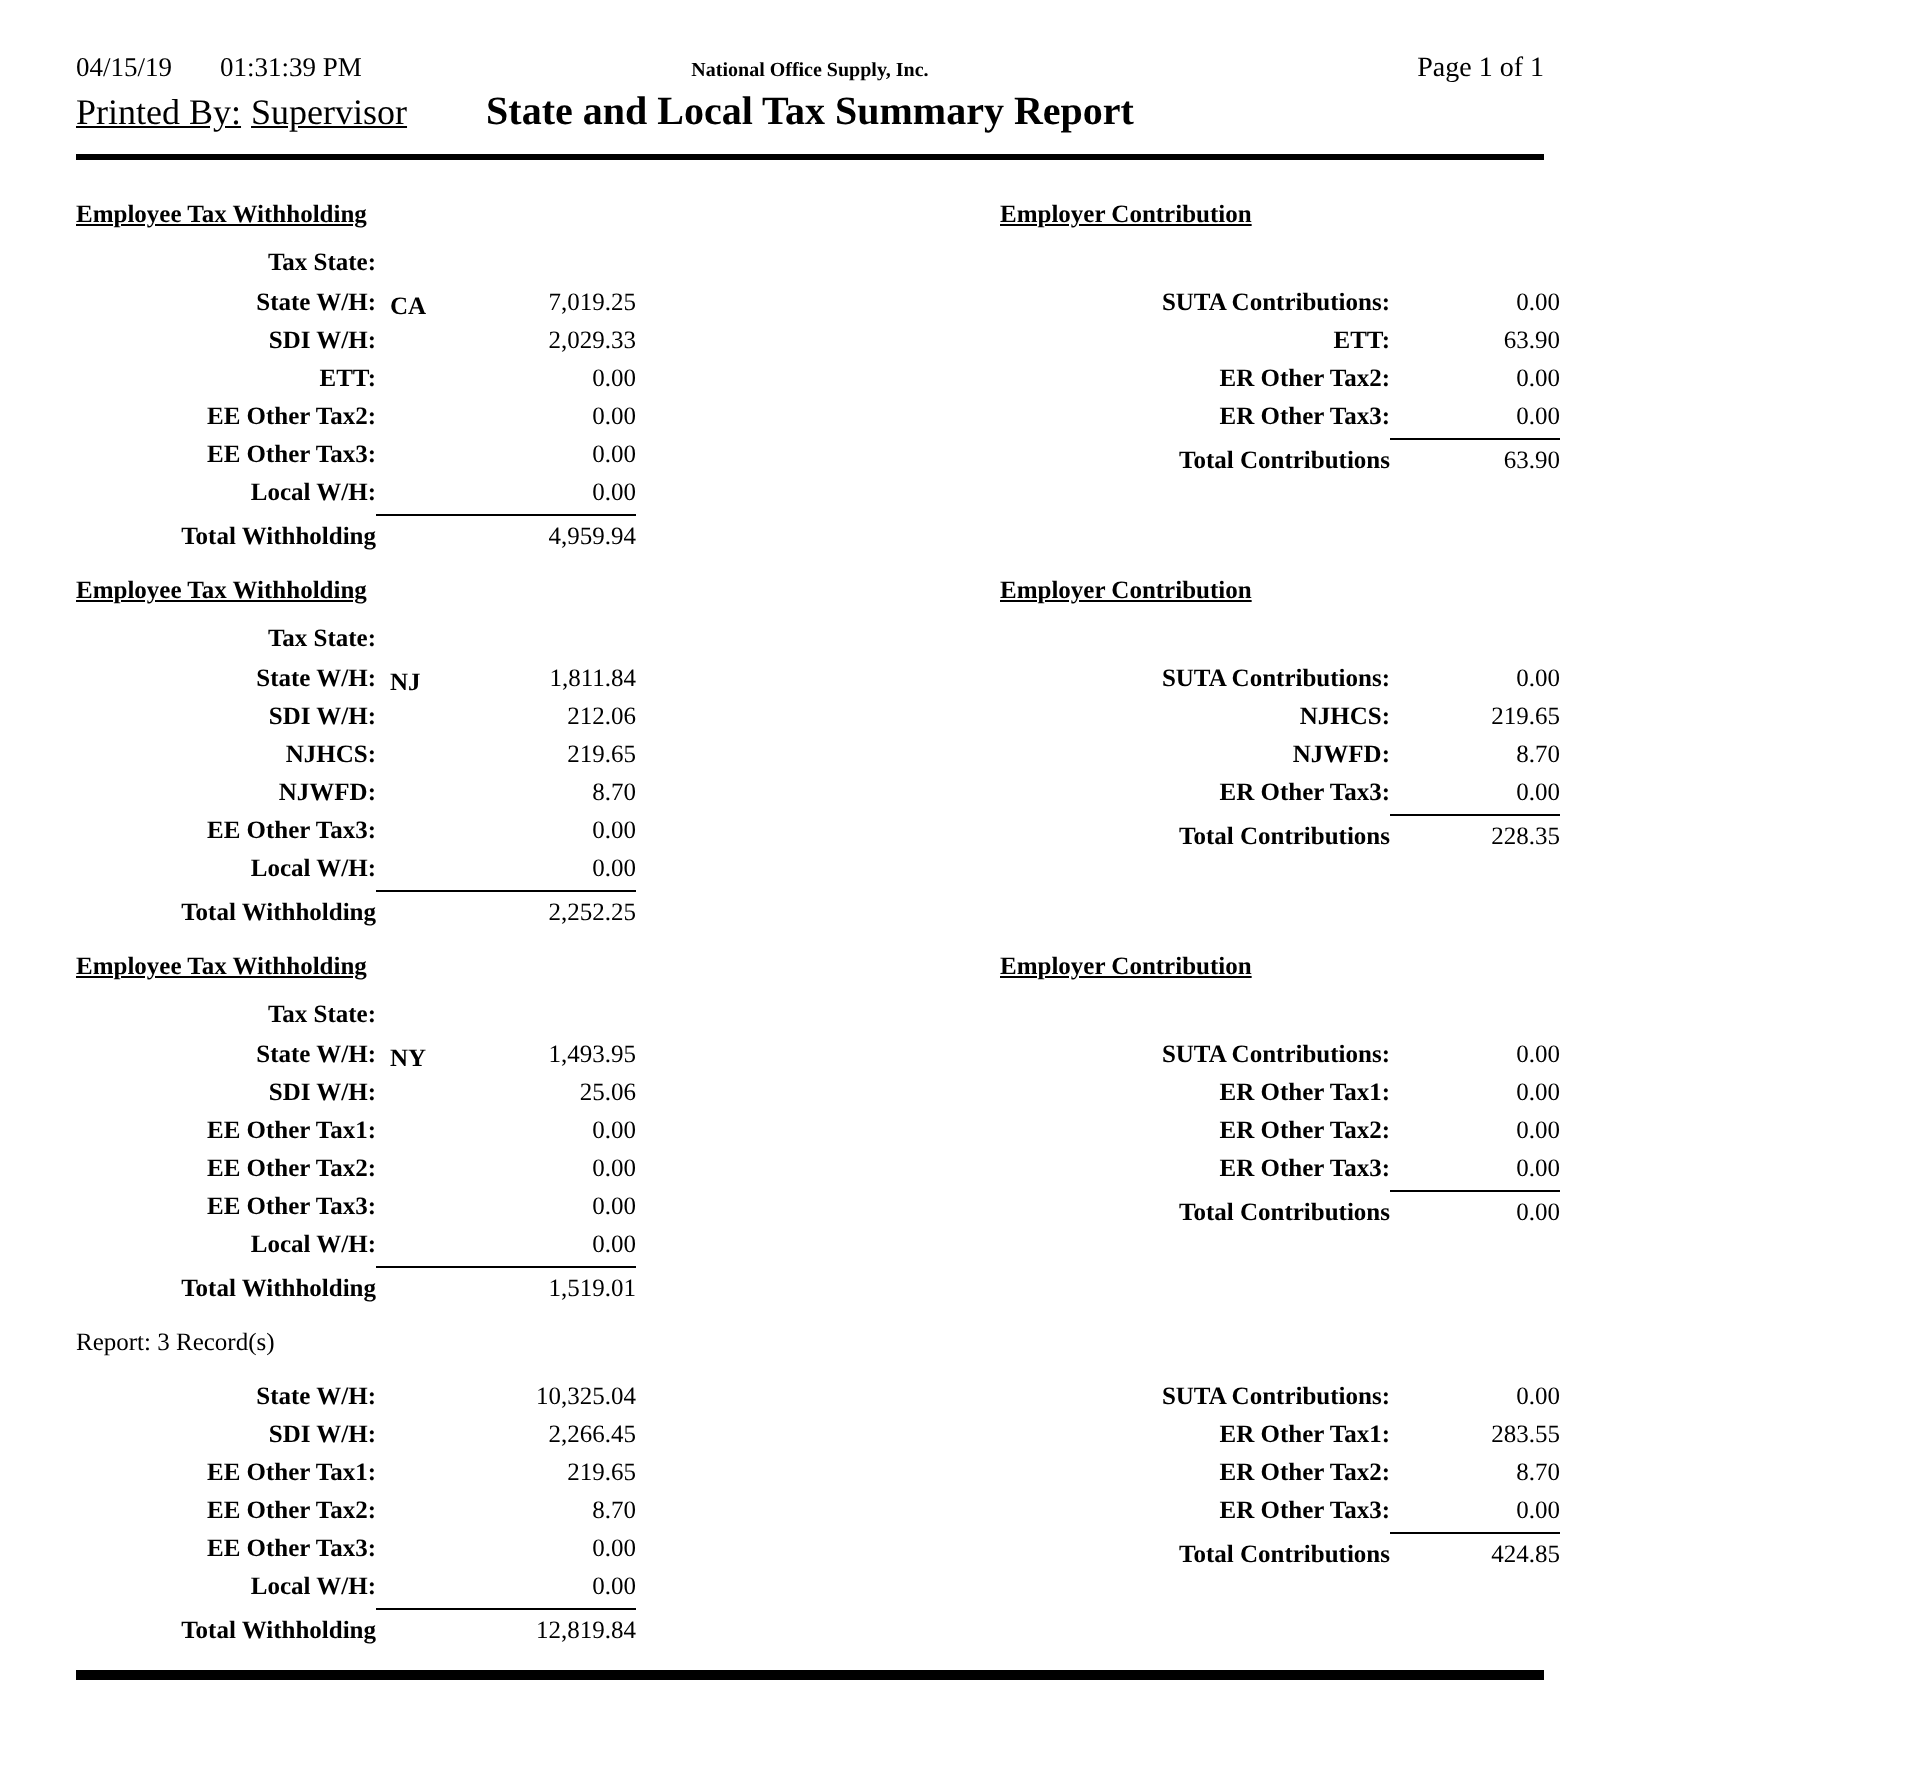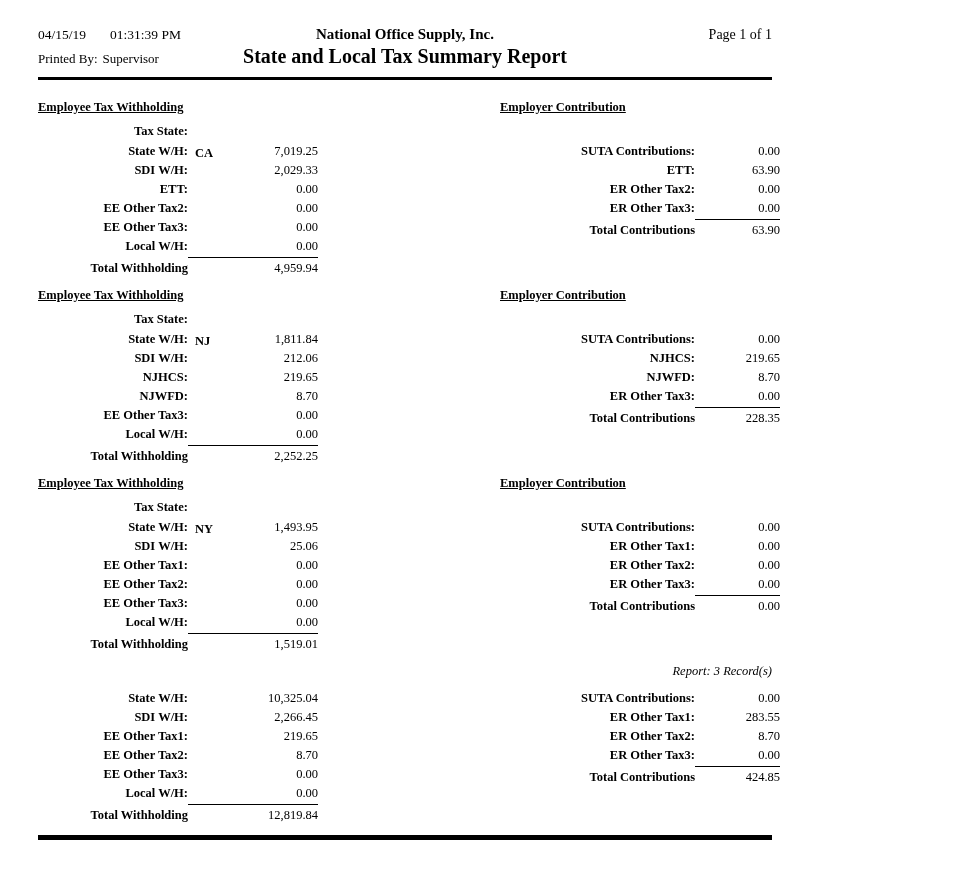--- a/index.html
+++ b/index.html
@@ -13,24 +13,24 @@
     padding: 26px 38px 11px 38px;
     overflow: hidden;
   }
   .header-row {
     display: grid;
     grid-template-columns: 1fr auto 1fr;
     align-items: baseline;
   }
   .hdr-left { font-size: 13.5px; white-space: nowrap; }
   .hdr-time { margin-left: 24px; }
-  .company { font-weight: bold; font-size: 15px; text-align: center; }
+  .company { font-weight: bold; font-size: 10px; text-align: center; }
   .page-num { text-align: right; font-size: 14px; }
   .row2 { margin-top: 2px; }
-  .printed-by { font-size: 13px; white-space: nowrap; }
+  .printed-by { font-size: 18px; white-space: nowrap; text-decoration: underline; }
   .pb-val { margin-left: 5px; }
   .title { font-weight: bold; font-size: 20px; text-align: center; }
   .header-rule { height: 3px; background: #000; margin-top: 9px; }
   #sections { margin-top: 20px; }
   .section { margin-bottom: 12px; }
   .section-headings {
     display: grid;
     grid-template-columns: 462px 1fr;
     margin-bottom: 6px;
   }
@@ -47,21 +47,21 @@
   .row, .tax-state-row { display: flex; height: 19px; align-items: center; }
   .tax-state-row { height: 21px; }
   .row-label { width: 150px; text-align: right; font-weight: bold; font-size: 12.5px; }
   .row-value { width: 130px; text-align: right; font-size: 12.5px; }
   .tax-state-value { margin-left: 7px; font-weight: bold; font-size: 12.5px; margin-top: 44px; }
   .right-col .row-label { width: 195px; }
   .right-col .row-value { width: 85px; }
   .has-state .right-col { padding-top: 21px; }
   .total-row { display: flex; align-items: baseline; margin-top: 1px; }
   .total-value { border-top: 1px solid #000; padding-top: 3px; }
-  .record-note { font-style: italic; font-size: 12.5px; margin: 4px 0 10px 0; text-align: right; }
+  .record-note { font-size: 12.5px; margin: 4px 0 10px 0; }
   .footer-rule { height: 5px; background: #000; margin-top: 10px; }
 </style>
 </head>
 <body>
 
 <div class="page">
 
   <div class="header-row">
     <div class="hdr-left">
       <span>04/15/19</span><span class="hdr-time">01:31:39 PM</span>

